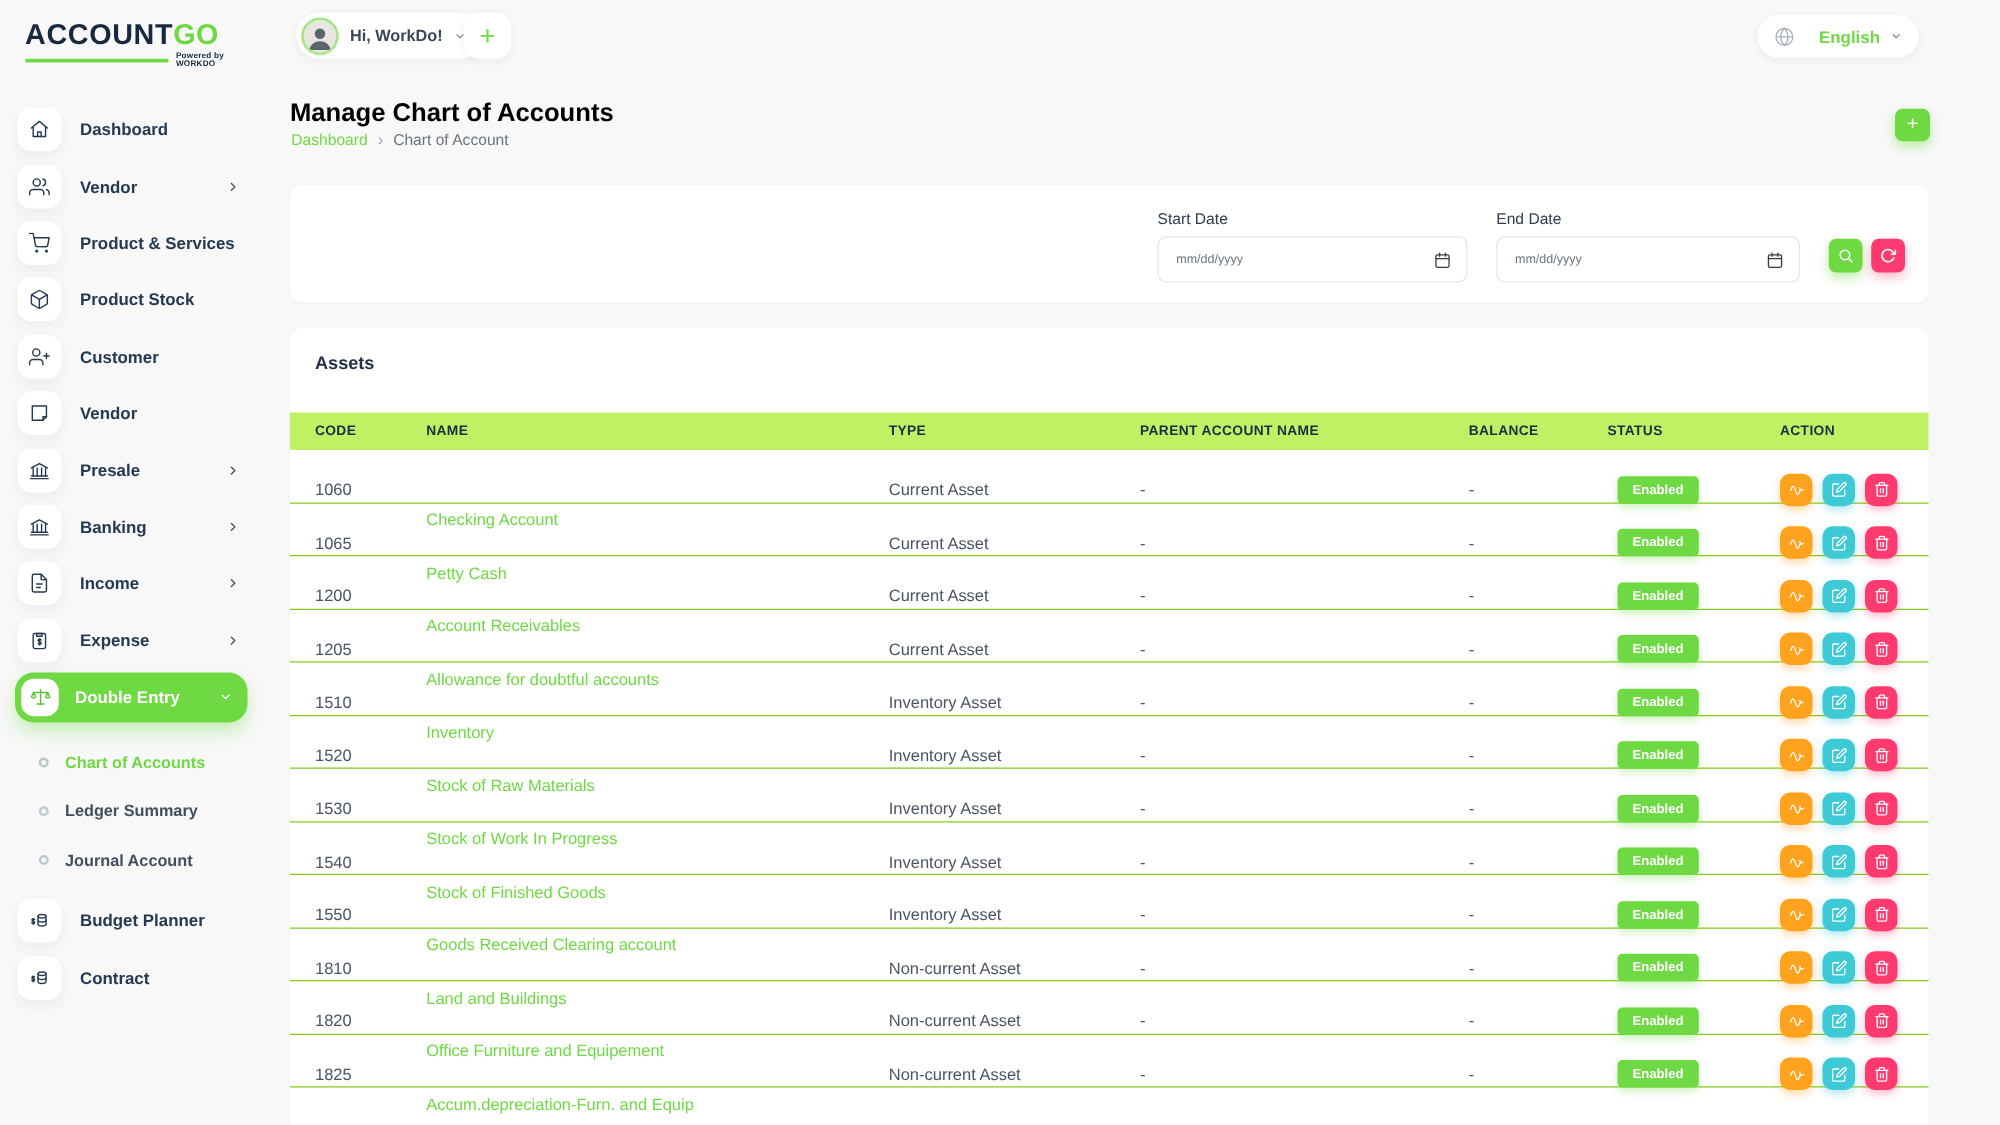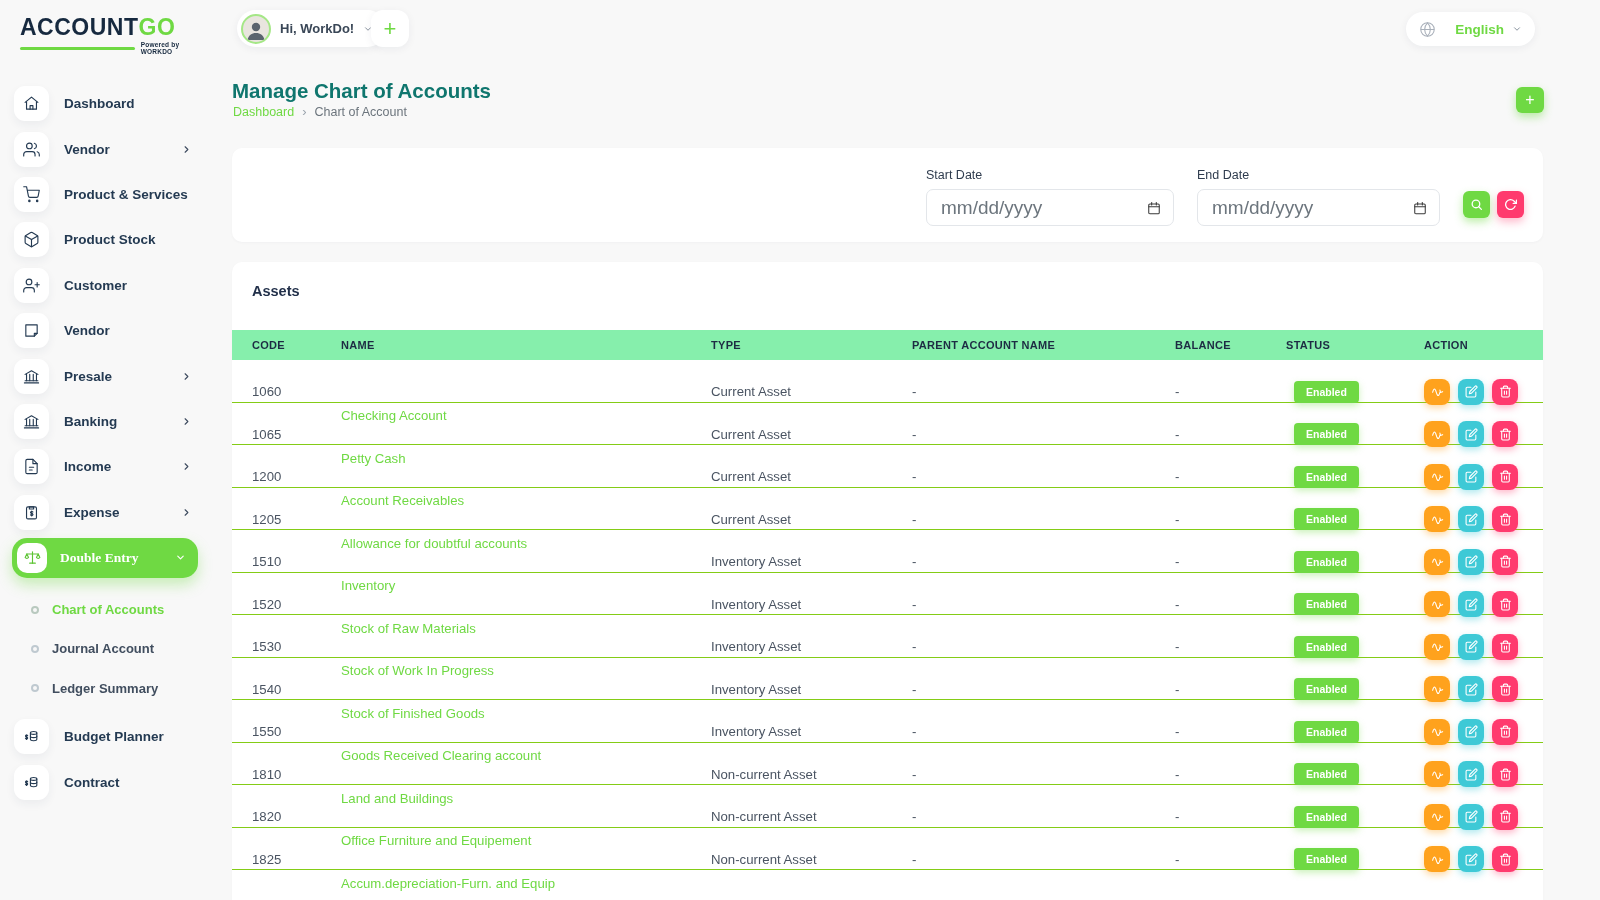--- a/index.html
+++ b/index.html
@@ -28,21 +28,21 @@
     display:flex; align-items:center; justify-content:center; }
   .icon-box svg { width:17px; height:17px; fill:none; stroke:currentColor; stroke-width:1.6; stroke-linecap:round; stroke-linejoin:round; }
   .menu-label { font-size:13.5px; font-weight:600; color:#243a52; flex:1; white-space:nowrap; }
   .chev { color:#3c4a5e; display:flex; }
   .chev svg { width:11px; height:11px; fill:none; stroke:currentColor; stroke-width:2.4; stroke-linecap:round; stroke-linejoin:round; }
 
   .pill { width:186px; height:40px; margin:3px 0 8px -2px; border-radius:15px; background:#6fd943;
     display:flex; align-items:center; gap:13px; padding:0 12px 0 5px;
     box-shadow:0 7px 14px rgba(111,217,67,.35); cursor:pointer; }
   .pill .icon-box { width:30px; height:30px; border-radius:10px; box-shadow:none; color:#5cc433; }
-  .pill .menu-label { color:#fff;font-family:Liberation Serif, serif; }
+  .pill .menu-label { color:#fff; }
   .pill .chev { color:#fff; }
 
   .submenu { padding:4px 0 6px 0; }
   .submenu-item { height:39.4px; display:flex; align-items:center; gap:13px; padding-left:17px; cursor:pointer; }
   .bullet { width:8px; height:8px; border-radius:50%; border:2px solid #bfc9d0; background:transparent; flex:none; }
   .submenu-item.active .bullet { border-color:#b9c9bf; }
   .submenu-label { font-size:13px; font-weight:600; color:#414e5f; white-space:nowrap; }
   .submenu-item.active .submenu-label { color:#6fd943; font-weight:700; }
 
   
@@ -59,52 +59,52 @@
     box-shadow:0 2px 8px rgba(20,40,70,.06); color:#6fd943; font-size:22px; font-weight:500;
     display:flex; align-items:center; justify-content:center; cursor:pointer; border:none; }
 
   .lang-pill { position:absolute; right:65px; top:12px; height:34px; border-radius:17px; background:#fff;
     box-shadow:0 2px 8px rgba(20,40,70,.06); display:flex; align-items:center; gap:8px; padding:0 13px; cursor:pointer; }
   .globe { display:flex; color:#a9b0ba; }
   .globe svg { width:17px; height:17px; fill:none; stroke:currentColor; stroke-width:1.5; }
   .lang-label { font-size:13.5px; font-weight:600; color:#6fd943;margin-left:11px; }
 
   
-  .page-title { position:absolute; left:232px; top:79px; font-size:20.5px; font-weight:700; color:#0f766e; }
+  .page-title { position:absolute; left:232px; top:79px; font-size:20.5px; font-weight:700; color:#000000; }
   .breadcrumb { position:absolute; left:233px; top:104px; display:flex; align-items:center; gap:8px; font-size:12.5px; }
   .bc-home { color:#6fd943; cursor:pointer; }
   .bc-sep { color:#9aa3ad; font-size:13px; }
   .bc-current { color:#6c757d; }
   .page-add { position:absolute; left:1516px; top:87px; width:28px; height:26px; border-radius:6px; background:#6fd943;
     box-shadow:0 4px 9px rgba(111,217,67,.45); color:#fff; font-size:16px; border:none;
     display:flex; align-items:center; justify-content:center; cursor:pointer; }
 
   
   .card { background:#fff; border-radius:10px; box-shadow:0 1px 3px rgba(20,40,70,.03); }
   .filter-card { position:absolute; left:232px; top:148px; width:1311px; height:94px; }
   .f-label { position:absolute; top:20px; font-size:12.5px; color:#2f3c4e; }
   .f-label.start { left:694px; } .f-label.end { left:965px; }
   .date-input { position:absolute; top:41px; height:37px; border:1px solid #e3e6ea; border-radius:7px; background:#fff;
     display:flex; align-items:center; justify-content:space-between; padding:0 12px 0 14px; cursor:text; }
   .date-input.start { left:694px; width:248px; }
   .date-input.end { left:965px; width:243px; }
-  .date-text { font-size:19px; color:#6c757d; }
+  .date-text { font-size:10px; color:#6c757d; }
   .cal { display:flex; color:#3a3a3a; }
   .cal svg { width:14px; height:14px; fill:none; stroke:currentColor; stroke-width:1.8; stroke-linecap:round; stroke-linejoin:round; }
   .sq-btn { position:absolute; top:43px; width:27px; height:27px; border-radius:6px; border:none;
     display:flex; align-items:center; justify-content:center; cursor:pointer; }
   .sq-btn svg { width:13px; height:13px; fill:none; stroke:#fff; stroke-width:2.4; stroke-linecap:round; stroke-linejoin:round; }
   .search-btn { left:1231px; background:#6fd943; box-shadow:0 4px 9px rgba(111,217,67,.45); }
   .reset-btn { left:1265px; background:#ff3a6e; box-shadow:0 4px 9px rgba(255,58,110,.35); }
 
   
   .table-card { position:absolute; left:232px; top:262px; width:1311px; height:680px; overflow:hidden; }
   .section-title { position:absolute; left:20px; top:21px; font-size:14.5px; font-weight:700; color:#22304a; }
   .thead, .trow { display:grid; grid-template-columns:89px 370px 201px 263px 111px 138px 1fr; align-items:center; padding:0 20px; }
-  .thead { margin-top:68px; height:30px; background:#86efac; }
+  .thead { margin-top:68px; height:30px; background:#bef264; }
   .th { font-size:11px; font-weight:700; color:#1d2b43; letter-spacing:.3px; text-transform:uppercase; }
   .trow { height:42.5px; border-bottom:1px solid #84cc16; }
   .td { font-size:13.2px; color:#4a5462; }
   .td.name { color:#6fd943; cursor:pointer;margin-top:48px; }
   .badge { display:inline-block; background:#6fd943; color:#fff; font-size:10.5px; font-weight:600;
     padding:5px 12px; border-radius:4px; margin-left:8px; box-shadow:0 3px 7px rgba(111,217,67,.35); }
   .actions { display:flex; gap:8px; }
   .act { width:26px; height:26px; border-radius:8px; border:none; display:flex; align-items:center; justify-content:center; cursor:pointer; }
   .act svg { width:13px; height:13px; fill:none; stroke:#fff; stroke-width:2; stroke-linecap:round; stroke-linejoin:round; }
   .act.orange { background:#ffa21d; box-shadow:0 3px 7px rgba(255,162,29,.4); }
@@ -310,26 +310,26 @@
 
       <div class="submenu">
 
           <div class="submenu-item active">
             <span class="bullet"></span>
             <span class="submenu-label">Chart of Accounts</span>
           </div>
 
           <div class="submenu-item">
             <span class="bullet"></span>
-            <span class="submenu-label">Journal Account</span>
+            <span class="submenu-label">Ledger Summary</span>
           </div>
 
           <div class="submenu-item">
             <span class="bullet"></span>
-            <span class="submenu-label">Ledger Summary</span>
+            <span class="submenu-label">Journal Account</span>
           </div>
 
 
 
       </div>
 
         <div class="menu-item">
           <span class="icon-box">
             <svg viewBox="0 0 24 24">
               <ellipse cx="15" cy="7" rx="4.5" ry="2"></ellipse>

